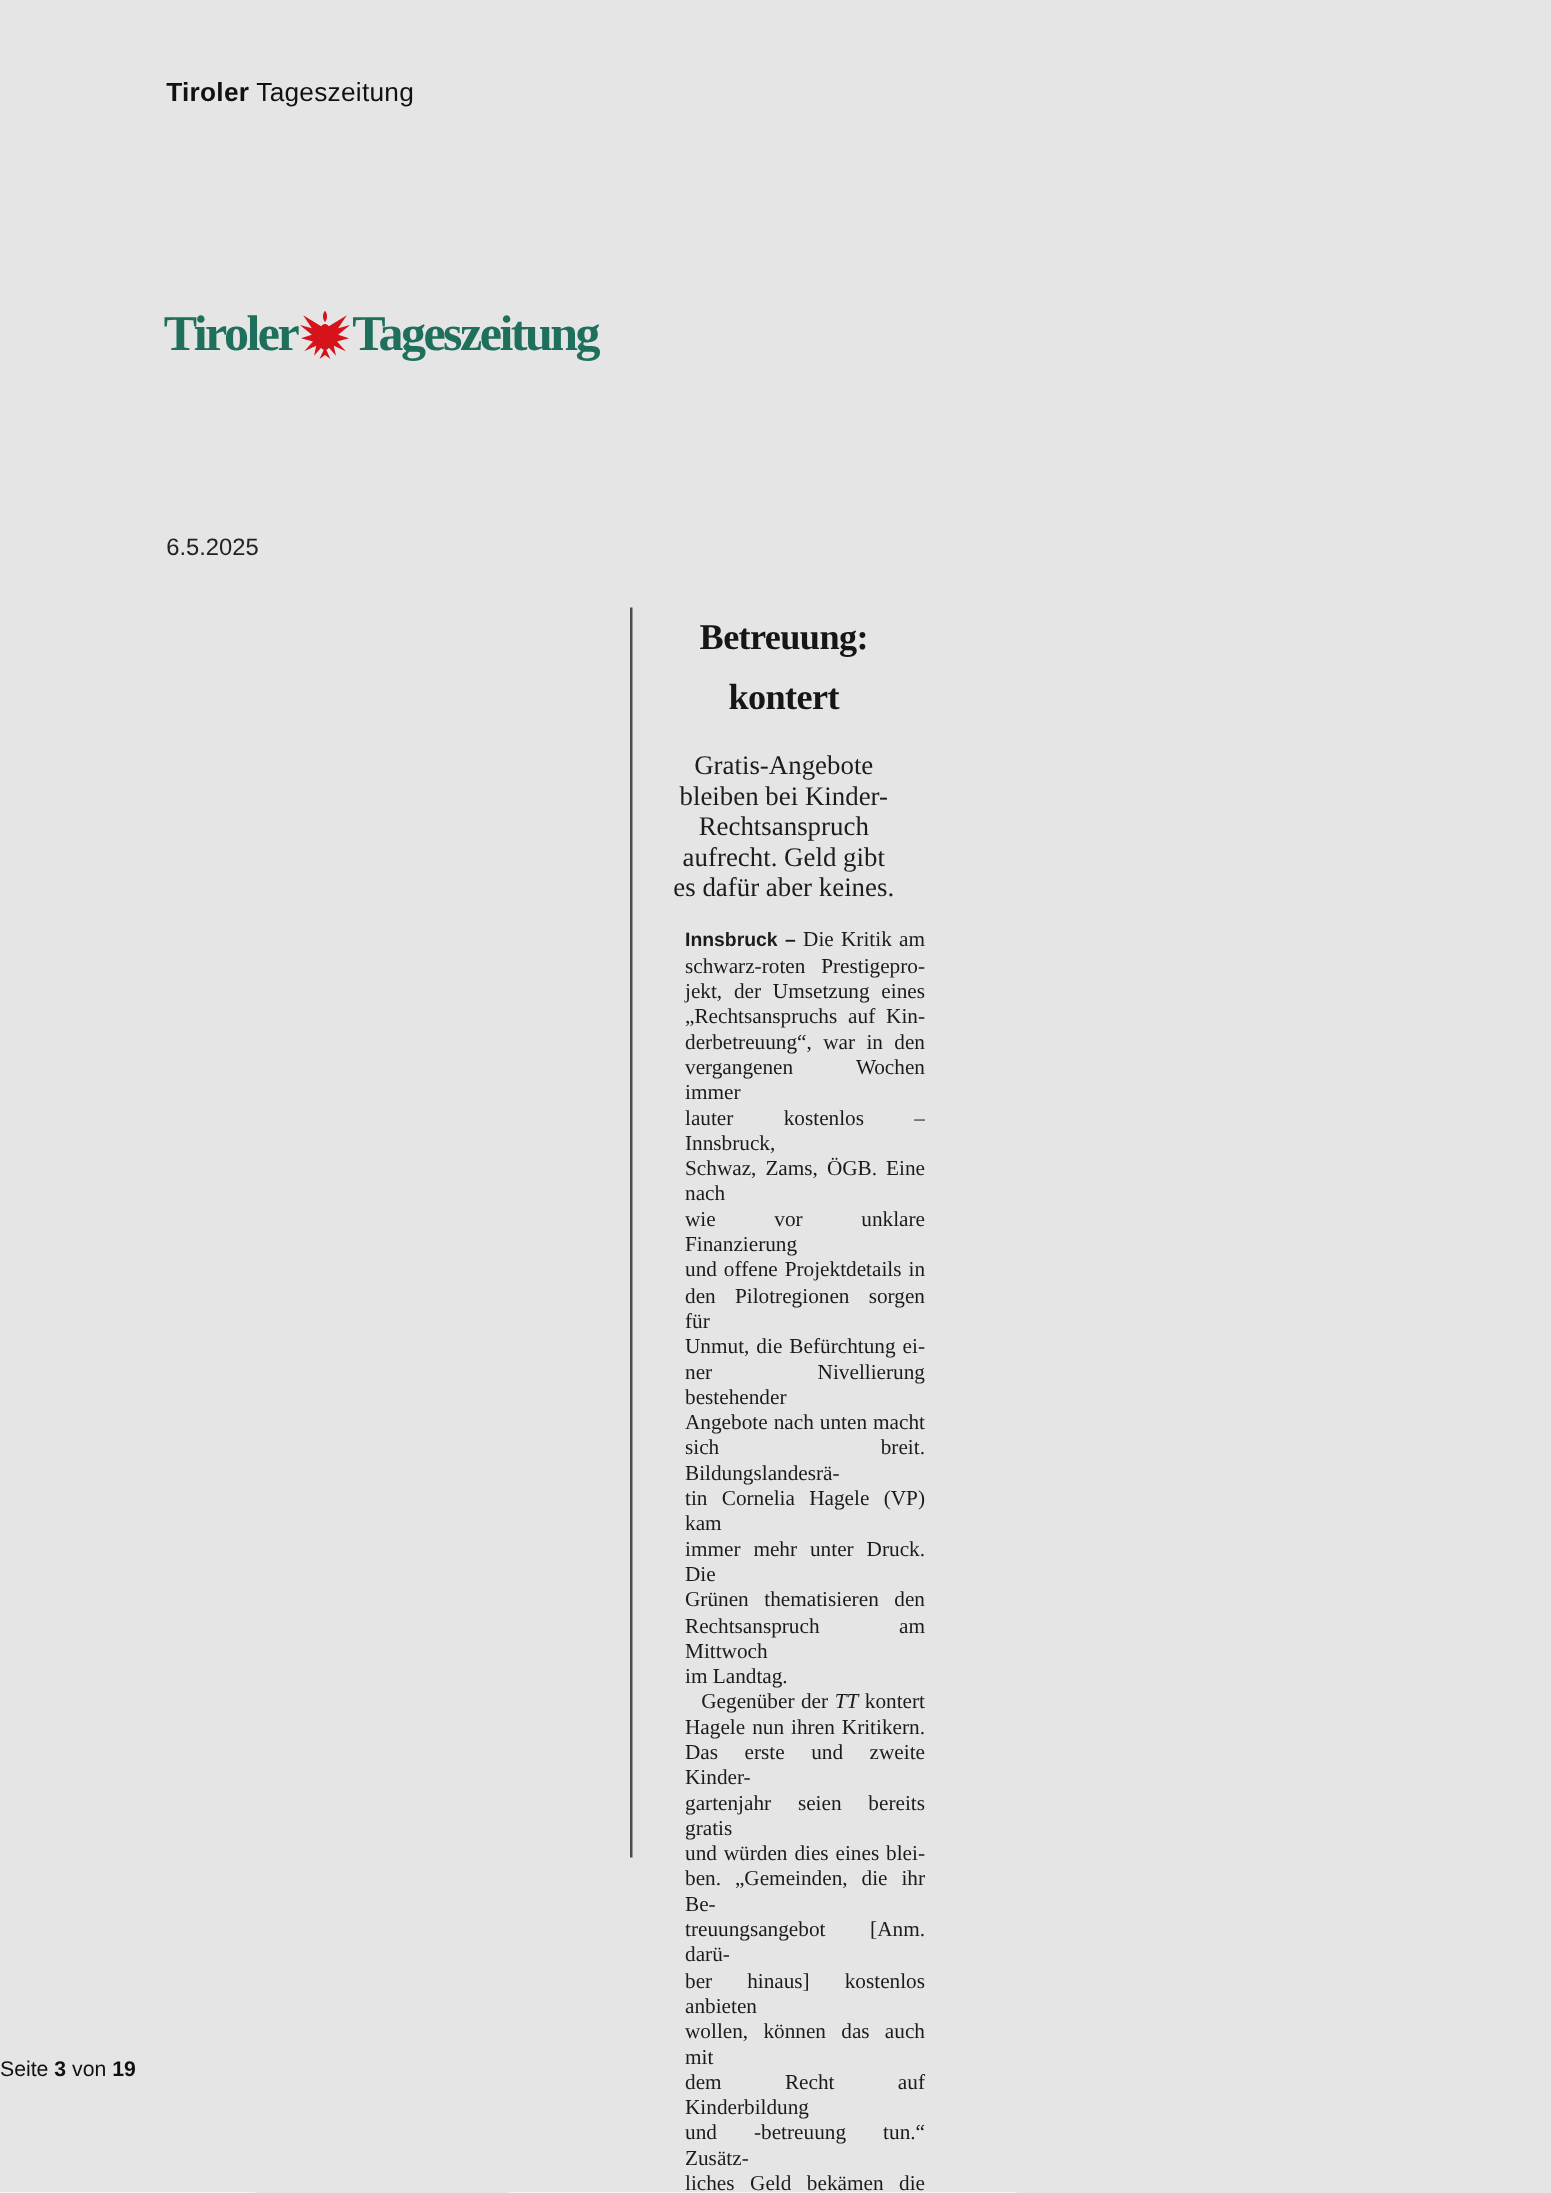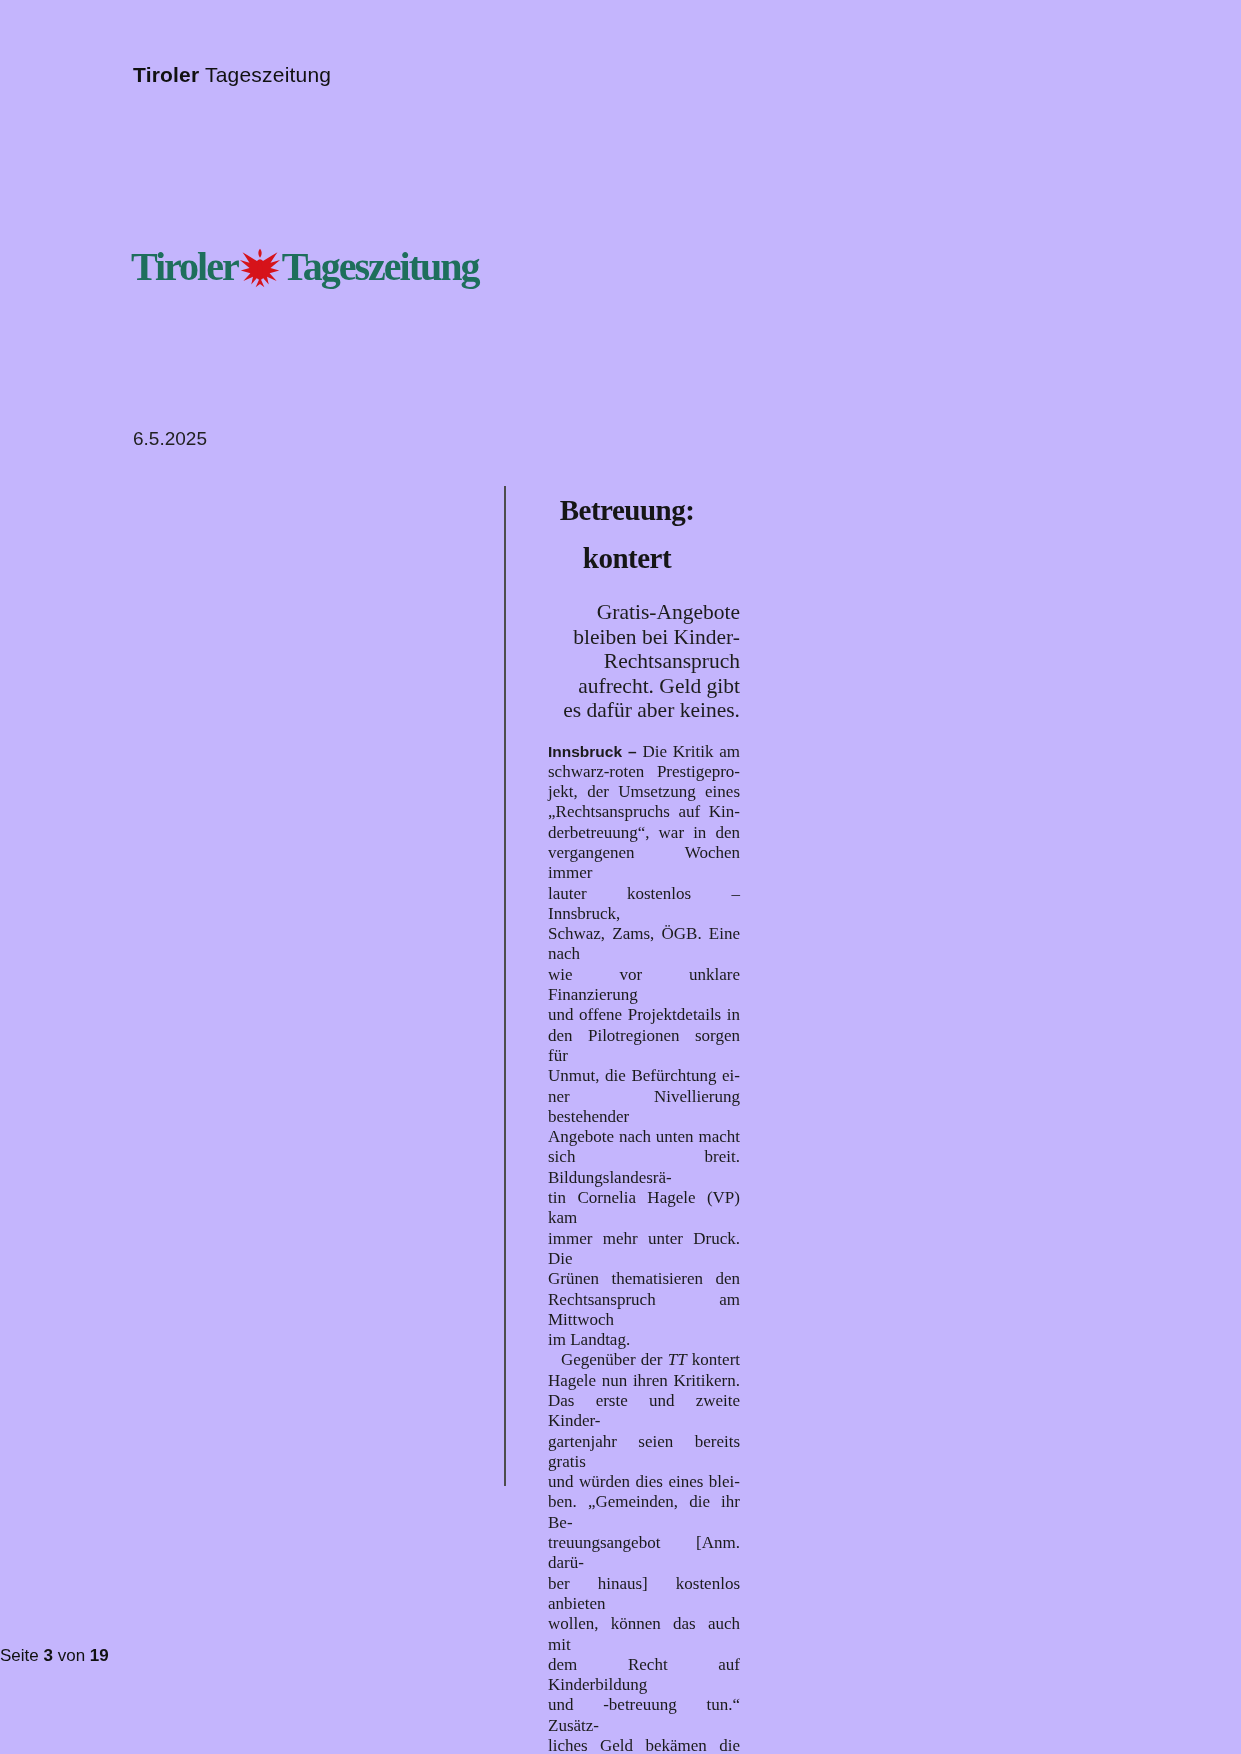--- a/index.html
+++ b/index.html
@@ -1,21 +1,21 @@
 <!DOCTYPE html>
 <html><head>
 <meta charset="utf-8">
 <style>
   * { margin:0; padding:0; box-sizing:border-box; }
   html,body { background:#ffffff; }
   body {
     width:1241px; height:1754px; position:relative;
     font-family:"Liberation Sans", sans-serif; color:#1a1a1a;
   }
-  .page { position:absolute; inset:0; background:#c4b5fd; }
+  .page { position:absolute; inset:0; background:#e5e5e5; }
 
   
   .header-brand {
     position:absolute; left:133px; top:63px;
     font-size:21px; letter-spacing:0.2px; color:#111;
   }
   .header-brand .b { font-weight:bold; }
 
   
   .logo {
@@ -48,21 +48,21 @@
   .clip-content { margin-left:10px; width:226px; }
 
   .art-title {
     font-family:"Liberation Serif", serif; font-weight:bold;
     font-size:29px; line-height:48px; text-align:center;
     color:#161616; letter-spacing:-0.5px;
   }
   .art-sub {
     margin-top:18px;
     font-family:"Liberation Serif", serif;
-    font-size:21.5px; line-height:24.5px; text-align:right; color:#1d1d1d;
+    font-size:21.5px; line-height:24.5px; text-align:center; color:#1d1d1d;
   }
   .art-body {
     margin-top:19px;
     font-family:"Liberation Serif", serif;
     font-size:17px; line-height:20.3px; color:#1b1b1b;margin-left:34px;
   }
   .body-line { text-align:justify; text-align-last:justify; }
   .body-line.last { text-align-last:left; }
   .body-line.indent { text-indent:13px; }
   .dateline {

